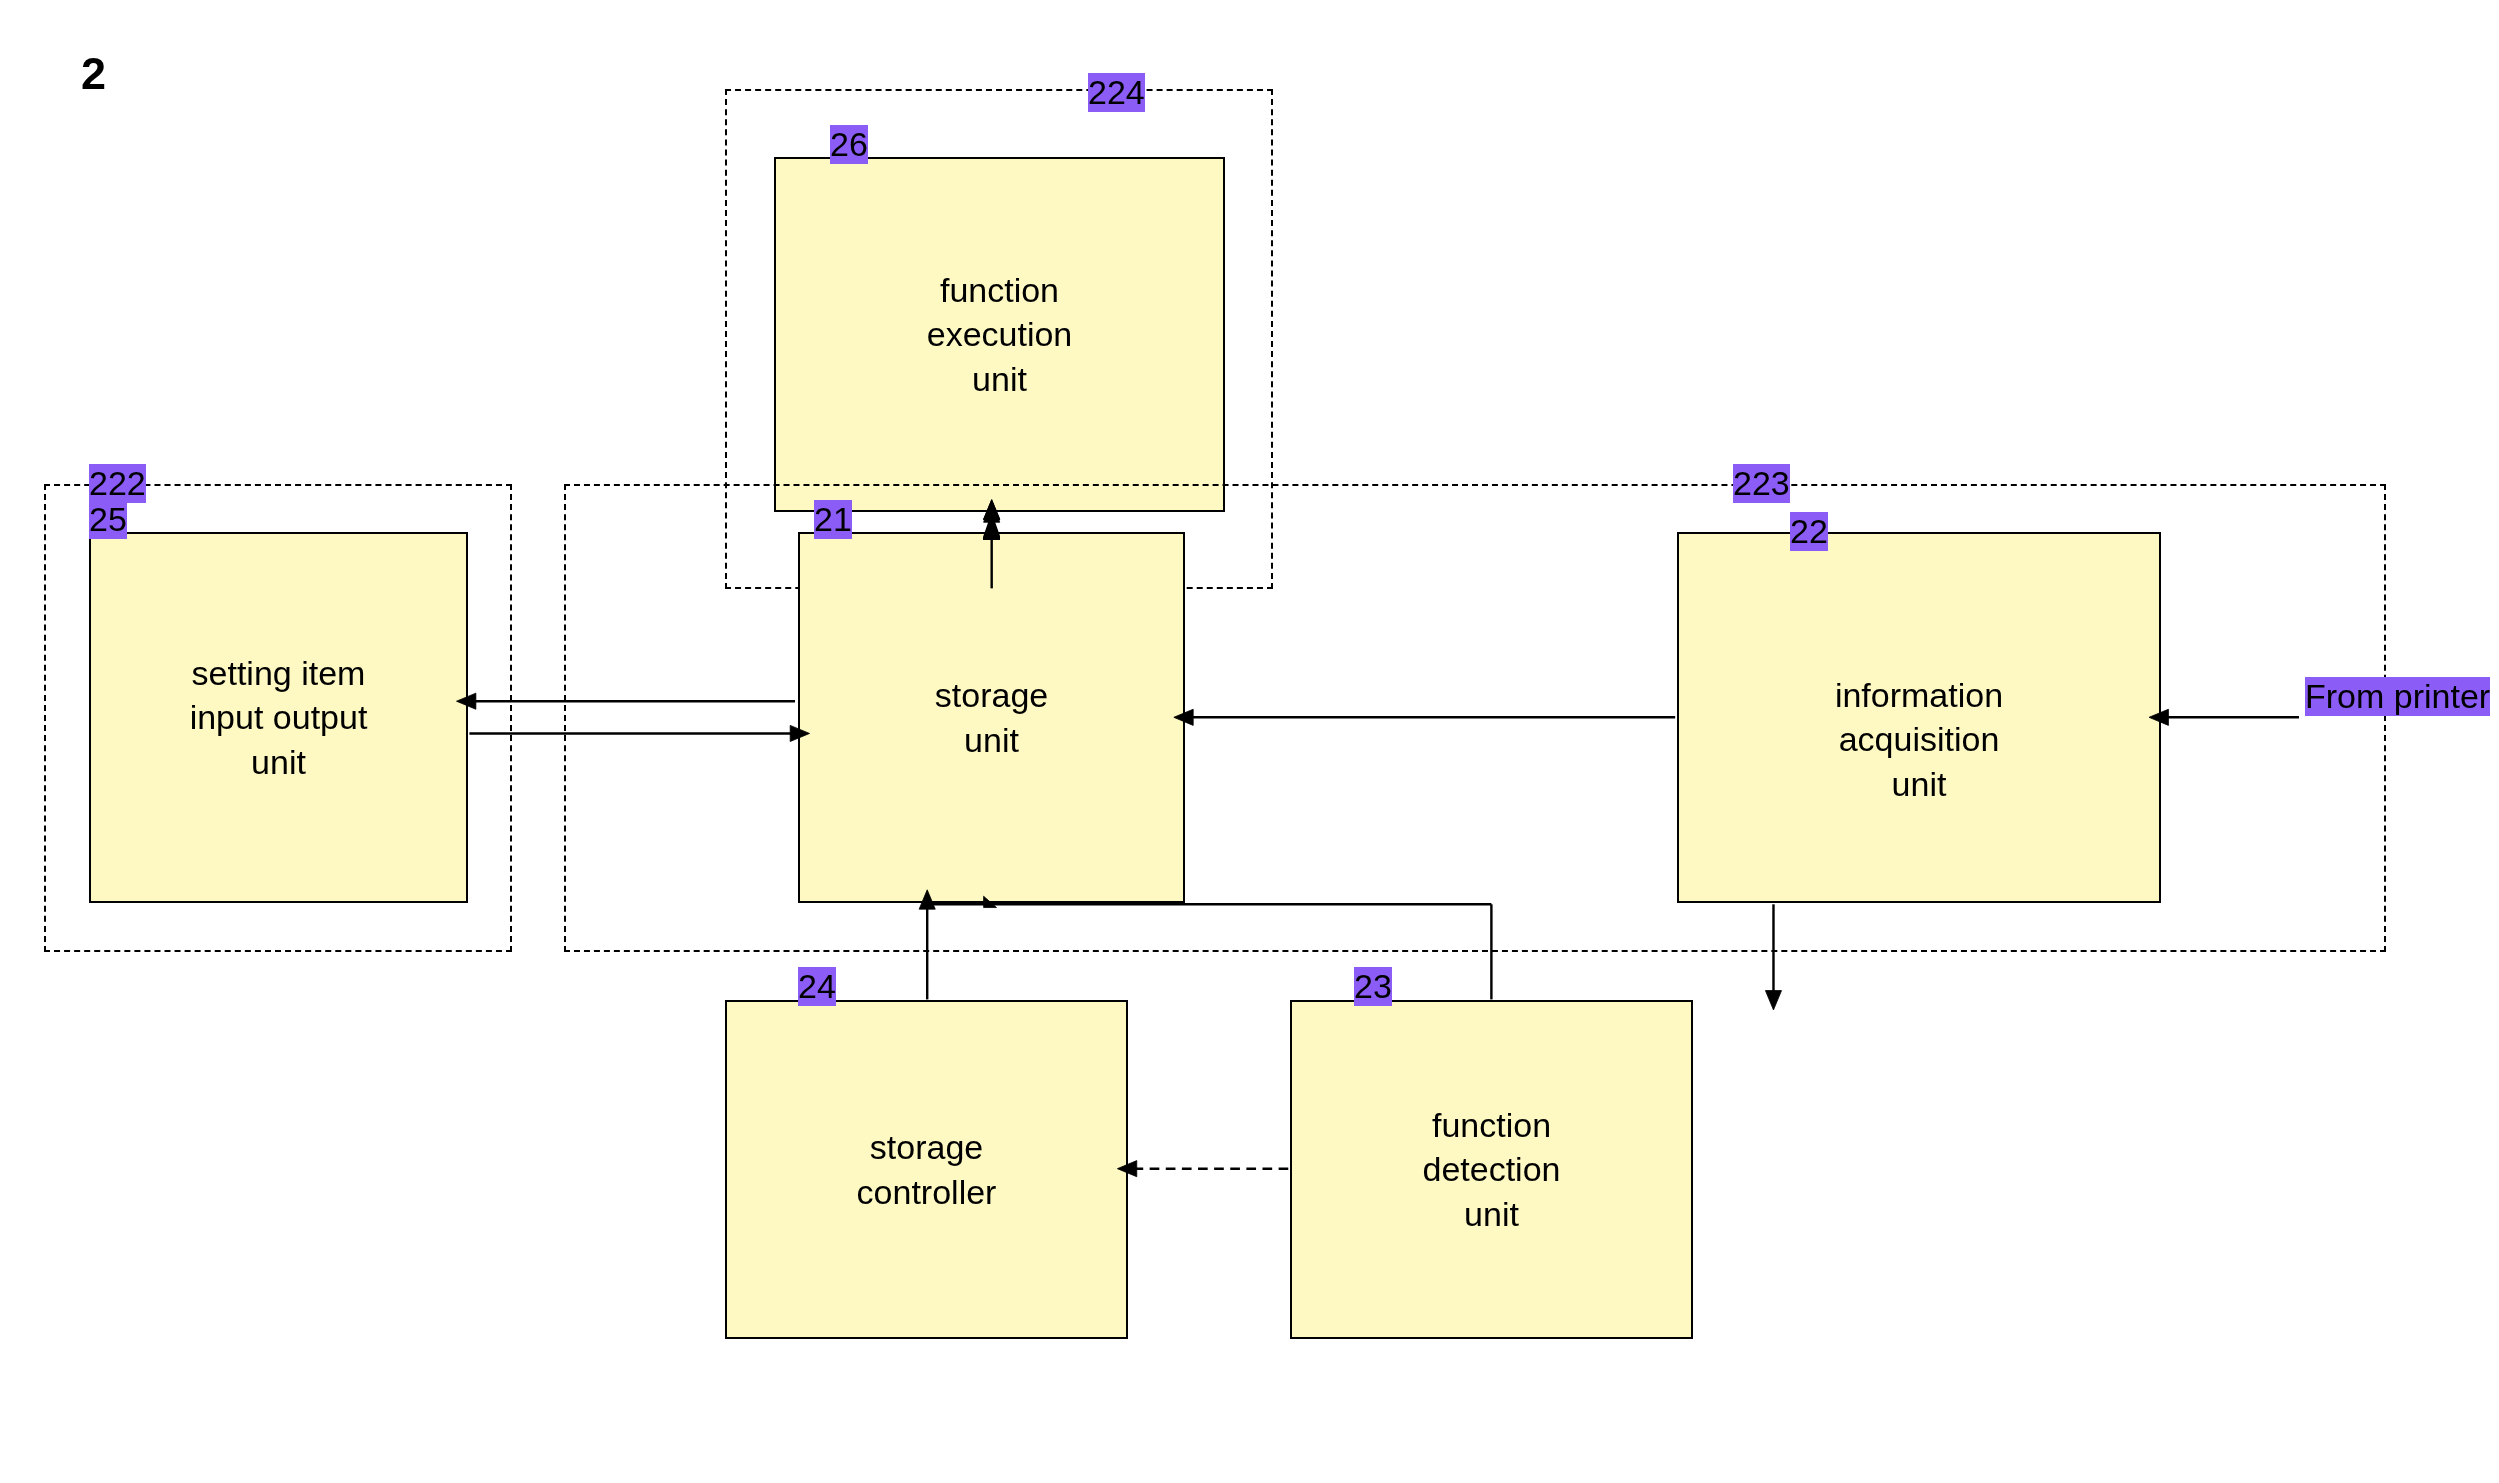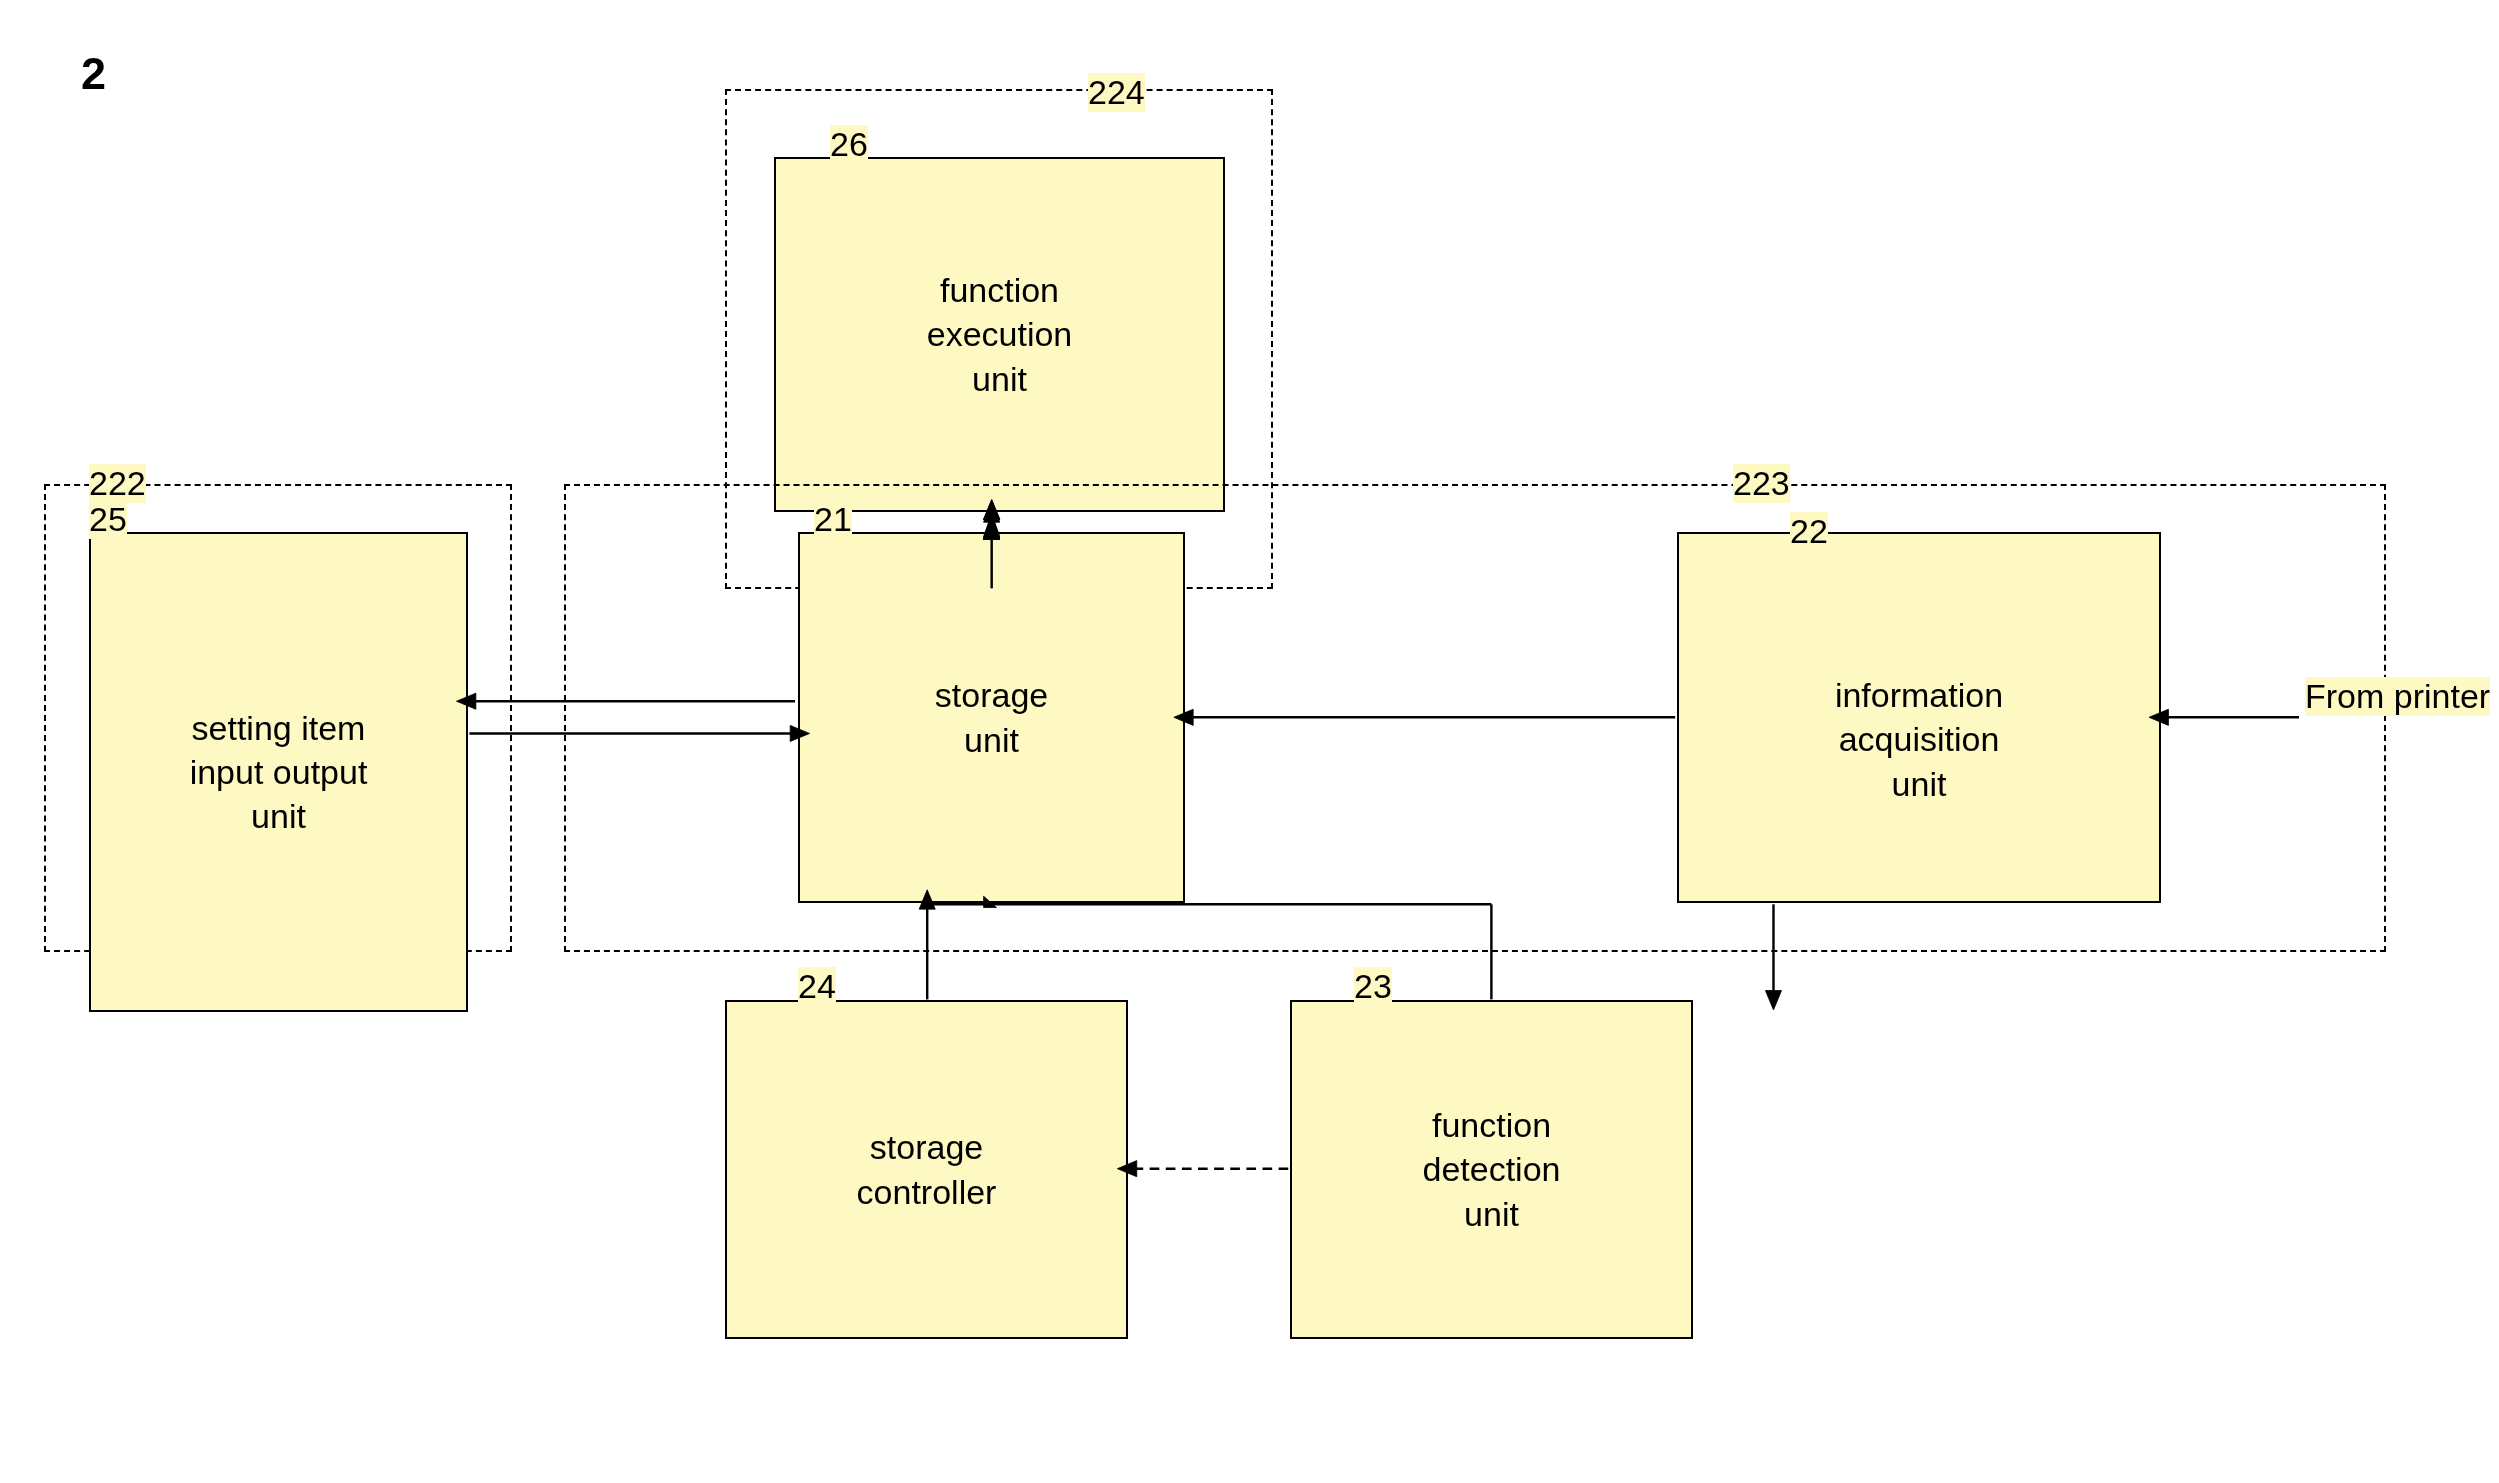--- a/index.html
+++ b/index.html
@@ -30,21 +30,21 @@
     }
     .dashed-box {
       position: absolute;
       border: 2.4px dashed #000;
       background: transparent;
     }
     .label {
       position: absolute;
       font-size: 34px;
       font-weight: normal;
-      background: #fef9c3;
+      background: #8b5cf6;
     }
     
     svg.arrows {
       position: absolute;
       top: 0; left: 0;
       width: 2500px;
       height: 1483px;
       pointer-events: none;
     }
     svg.arrows line, svg.arrows path, svg.arrows polyline {
@@ -75,21 +75,21 @@
   <div class="box" style="left:774px; top:157px; width:451px; height:355px;">
     <span style="white-space:pre-line;">function
 execution
 unit</span>
   </div>
   <div class="label" style="left:830px; top:125px;">26</div>
 
   <div class="dashed-box" style="left:44px; top:484px; width:468px; height:468px;"></div>
   <div class="label" style="left:81px; top:464px;margin-left:8px;">222</div>
 
-  <div class="box" style="left:89px; top:532px; width:379px; height:480px;">
+  <div class="box" style="left:89px; top:532px; width:379px; height:371px;">
     <span style="white-space:pre-line;">setting item
 input output
 unit</span>
   </div>
   <div class="label" style="left:89px; top:500px;text-align:center;">25</div>
 
   <div class="dashed-box" style="left:564px; top:484px; width:1822px; height:468px;"></div>
   <div class="label" style="left:1733px; top:464px;">223</div>
 
   <div class="box" style="left:798px; top:532px; width:387px; height:371px;">

